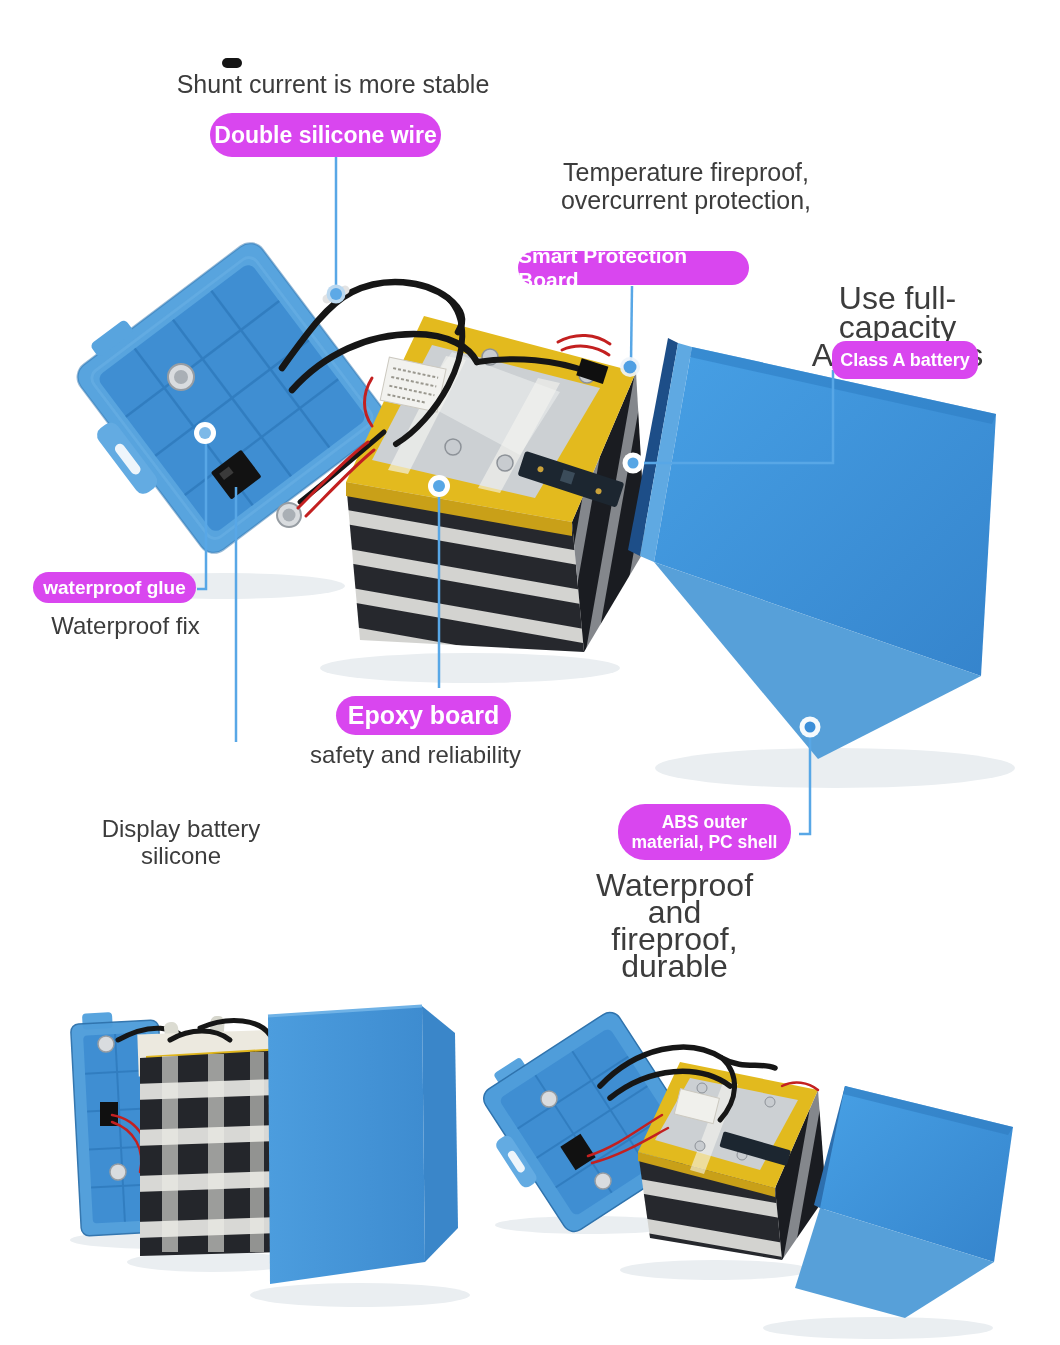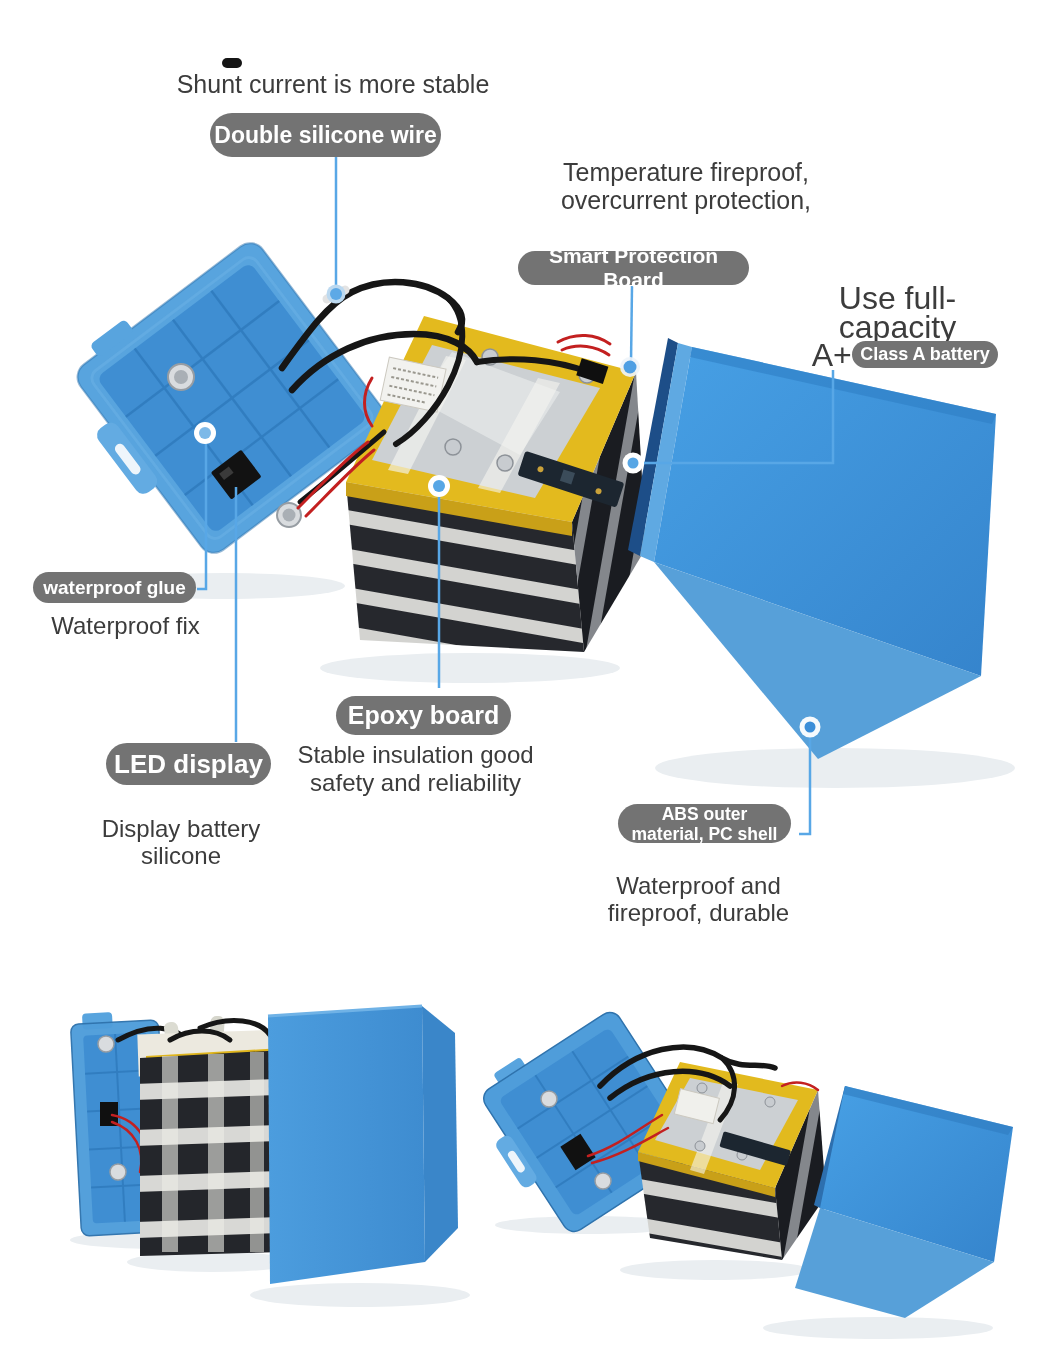--- a/index.html
+++ b/index.html
@@ -1,22 +1,22 @@
 <!DOCTYPE html>
 <html><head>
 <meta charset="utf-8">
 <style>
   html,body{margin:0;padding:0;background:#ffffff;}
   .canvas{position:relative;width:1060px;height:1345px;background:#ffffff;overflow:hidden;
           font-family:"Liberation Sans",sans-serif;}
   .art{position:absolute;left:0;top:0;}
   .txt{position:absolute;color:#3c3c3c;text-align:center;line-height:28px;font-size:25px;}
   .txt span{display:block;}
-  .pill{position:absolute;background:#737373;color:#ffffff;font-weight:bold;
-        display:flex;align-items:center;justify-content:center;text-align:center;}
+  .pill{position:absolute;background:#d946ef;color:#ffffff;font-weight:bold;
+        display:flex;align-items:center;justify-content:center;}
   .note{position:absolute;color:#e8101a;font-weight:bold;text-align:center;}
 </style>
 </head>
 <body>
 
 <div class="canvas">
 
 <svg class="art" width="1060" height="1345" viewBox="0 0 1060 1345">
   <defs>
     <pattern id="pF" width="42" height="38" patternUnits="userSpaceOnUse" patternTransform="rotate(10)">
@@ -308,39 +308,37 @@
   <span>overcurrent protection,</span>
 </div>
 
 <div class="pill" style="left:518px;top:251px;width:231px;height:34px;border-radius:17px;font-size:21px;">Smart Protection Board</div>
 
 <div class="txt" style="left:800px;top:284px;width:195px;line-height:28.5px;font-size:32px;">
   <span>Use full-capacity</span>
   <span>A+ batteries</span>
 </div>
 
-<div class="pill" style="left:852px;top:341px;width:146px;height:27px;border-radius:14px;font-size:18px;">Class A battery</div>
+<div class="pill" style="left:832px;top:341px;width:146px;height:38px;border-radius:14px;font-size:18px;">Class A battery</div>
 
 <div class="pill" style="left:33px;top:572px;width:163px;height:31px;border-radius:16px;font-size:19px;">waterproof glue</div>
 <div class="txt" style="left:33px;top:612px;width:185px;font-size:24px;">Waterproof fix</div>
 
 <div class="pill" style="left:336px;top:689px;width:175px;height:39px;border-radius:20px;font-size:25px;margin-top:7px;">Epoxy board</div>
 <div class="txt" style="left:283px;top:741px;width:265px;font-size:24px;line-height:27.5px;">
-  <span>Stable insulation good</span>
   <span>safety and reliability</span>
 </div>
 
-<div class="pill" style="left:106px;top:743px;width:165px;height:42px;border-radius:21px;font-size:26px;">LED display</div>
 <div class="txt" style="left:96px;top:795px;width:170px;font-size:24px;line-height:27px;margin-top:20px;">
   <span>Display battery</span>
   <span>silicone</span>
 </div>
 
-<div class="pill" style="left:618px;top:804px;width:173px;height:39px;border-radius:27px;font-size:17.5px;line-height:20px;flex-direction:column;">
+<div class="pill" style="left:618px;top:804px;width:173px;height:56px;border-radius:27px;font-size:17.5px;line-height:20px;flex-direction:column;">
   <span>ABS outer</span>
   <span>material, PC shell</span>
 </div>
-<div class="txt" style="left:596px;top:872px;width:205px;font-size:24px;line-height:27px;">
+<div class="txt" style="left:572px;top:872px;width:205px;font-size:32px;line-height:27px;">
   <span>Waterproof and</span>
   <span>fireproof, durable</span>
 </div>
 
 </div>
 
 </body></html>

